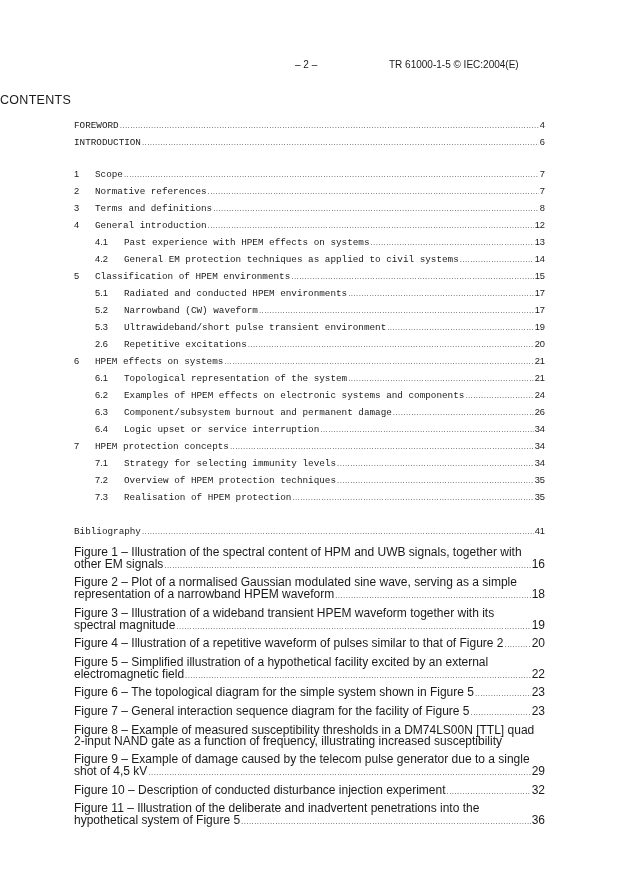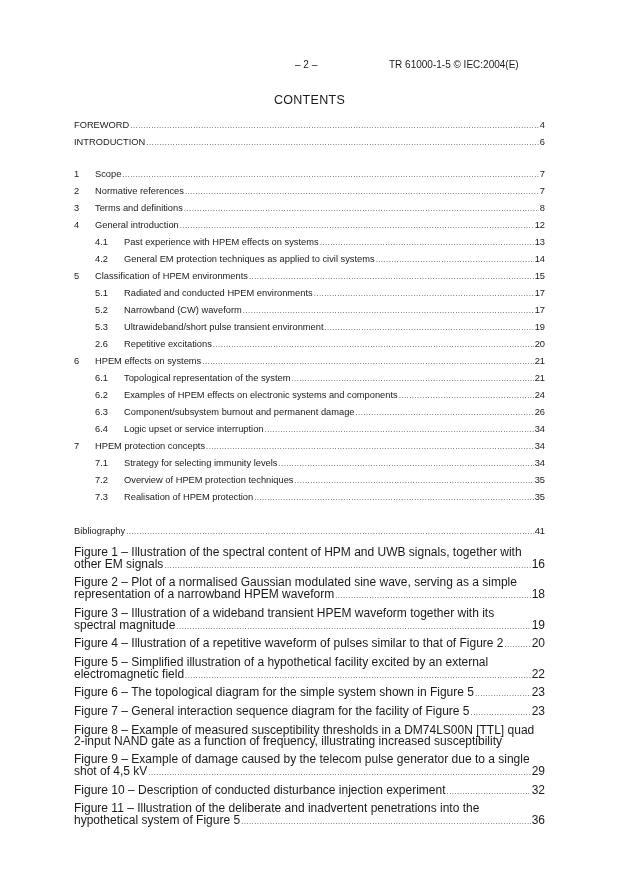--- a/index.html
+++ b/index.html
@@ -1,29 +1,29 @@
 <!DOCTYPE html>
 <html><head>
 <meta charset="utf-8">
 <style>
   html, body { margin: 0; padding: 0; background: #ffffff; }
   body { width: 619px; height: 877px; position: relative; overflow: hidden;
          font-family: "Liberation Sans", sans-serif; color: #1a1a1a; }
   .header { position: absolute; top: 59px; left: 0; width: 619px; height: 14px; font-size: 10px; }
   .header .pg { position: absolute; left: 295px; }
   .header .ref { position: absolute; left: 389px; }
-  .contents-title { position: absolute; top: 93px; left: 0; width: 619px; text-align: center;
+  .contents-title { position: absolute; top: 93px; left: 0; width: 619px; 
                     font-size: 12.5px; letter-spacing: 0.3px; }
   .toc { position: absolute; left: 74px; width: 471px; font-size: 9.3px; line-height: 17px; }
   .row { display: flex; align-items: baseline; height: 17px; white-space: nowrap; }
   .row .num { flex: none; }
   .row.l1 .num { width: 21px; }
   .row.l2 { padding-left: 21px; align-items: center; }
   .row.l2 .num { width: 29px; }
-  .row .title { flex: none; }
+  .row .title { flex: none; font-family: Liberation Mono, monospace; }
   .row .dots { flex: 1 1 auto; overflow: hidden; margin: 0 1px; color: #333; letter-spacing: 0.4px; }
   .row .dots::before { content: "................................................................................................................................................................................................................................................................................"; font-size: 8px; }
   .row .page { flex: none; text-align: right; }
   .gap { height: 15px; }
   .figs { position: absolute; left: 74px; width: 471px; font-size: 12px; }
   .fig { margin-bottom: 6px; line-height: 11.7px; }
   .fig .first { white-space: nowrap; }
   .fig .last { display: flex; align-items: baseline; white-space: nowrap; }
   .fig .last .dots { flex: 1 1 auto; overflow: hidden; margin: 0 1px; color: #333; letter-spacing: 0.4px; }
   .fig .last .dots::before { content: "................................................................................................................................................................................................................................................................................"; font-size: 8px; }

